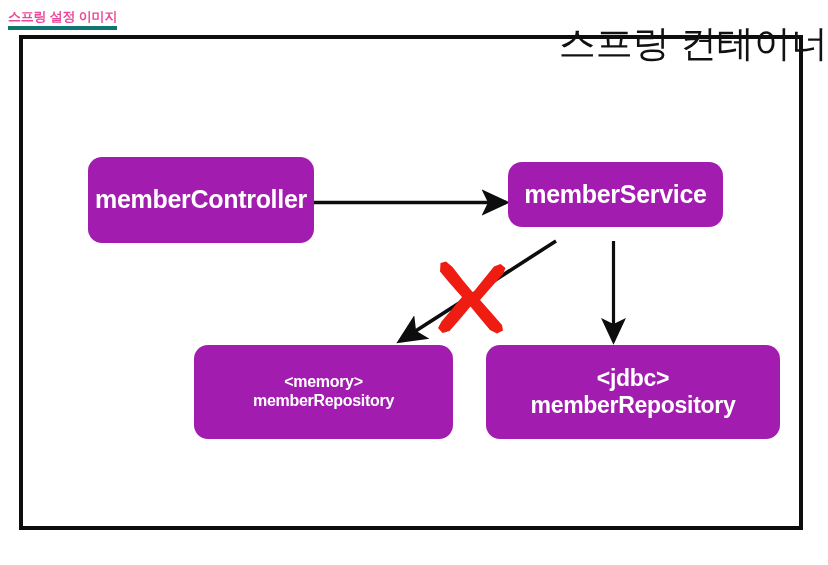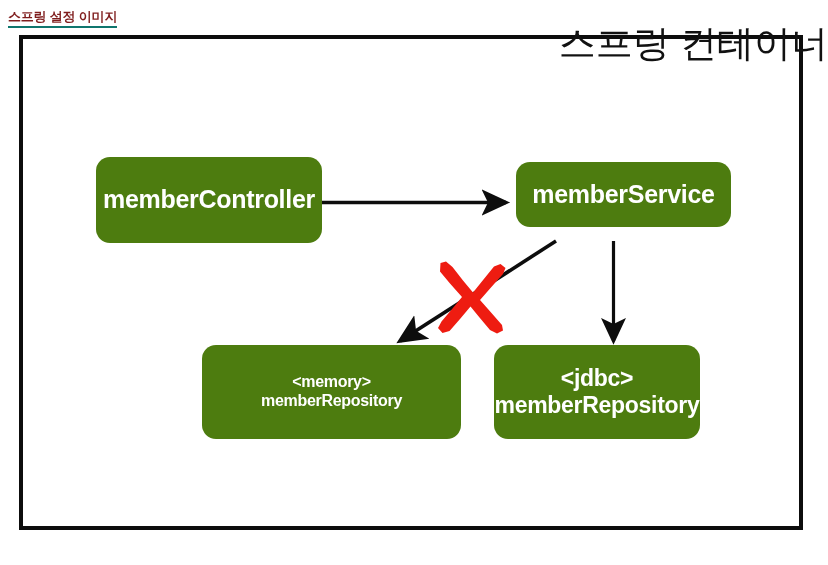--- a/index.html
+++ b/index.html
@@ -23,23 +23,23 @@
     background: #ffffff;
   }
 
   
   .caption {
     position: absolute;
     left: 8px;
     top: 9px;
     font-size: 13px;
     font-weight: bold;
-    color: #7f1d1d;
+    color: #ec4899;
     letter-spacing: -0.2px;
-    border-bottom: 2px solid #0f766e;
+    border-bottom: 4px solid #0f766e;
     padding-bottom: 1px;
     line-height: 16px;
     white-space: nowrap;
   }
 
   
   .container-frame {
     position: absolute;
     left: 19px;
     top: 35px;
@@ -60,32 +60,31 @@
     font-weight: 400;
     color: #111111;
     letter-spacing: 0px;
     line-height: 44px;
   }
 
   
   .bean {
     position: absolute;
     box-sizing: border-box;
-    background: #4d7c0f;
+    background: #a21caf;
     color: #ffffff;
     border-radius: 14px;
     display: flex;
     flex-direction: column;
     align-items: center;
     justify-content: center;
     text-align: center;
     font-weight: bold;
     line-height: 1.18;
     letter-spacing: -0.3px;
-    margin-left: 8px;
     -webkit-font-smoothing: antialiased;
   }
 
   #bean-member-controller {
     left: 88px;
     top: 157px;
     width: 226px;
     height: 86px;
     font-size: 25px;
   }
@@ -102,21 +101,21 @@
     left: 194px;
     top: 345px;
     width: 259px;
     height: 94px;
     font-size: 16px;
   }
 
   #bean-jdbc-repository {
     left: 486px;
     top: 345px;
-    width: 206px;
+    width: 294px;
     height: 94px;
     font-size: 23px;
   }
 
   .bean-line-1,
   .bean-line-2 {
     display: block;
     white-space: nowrap;
   }
 

